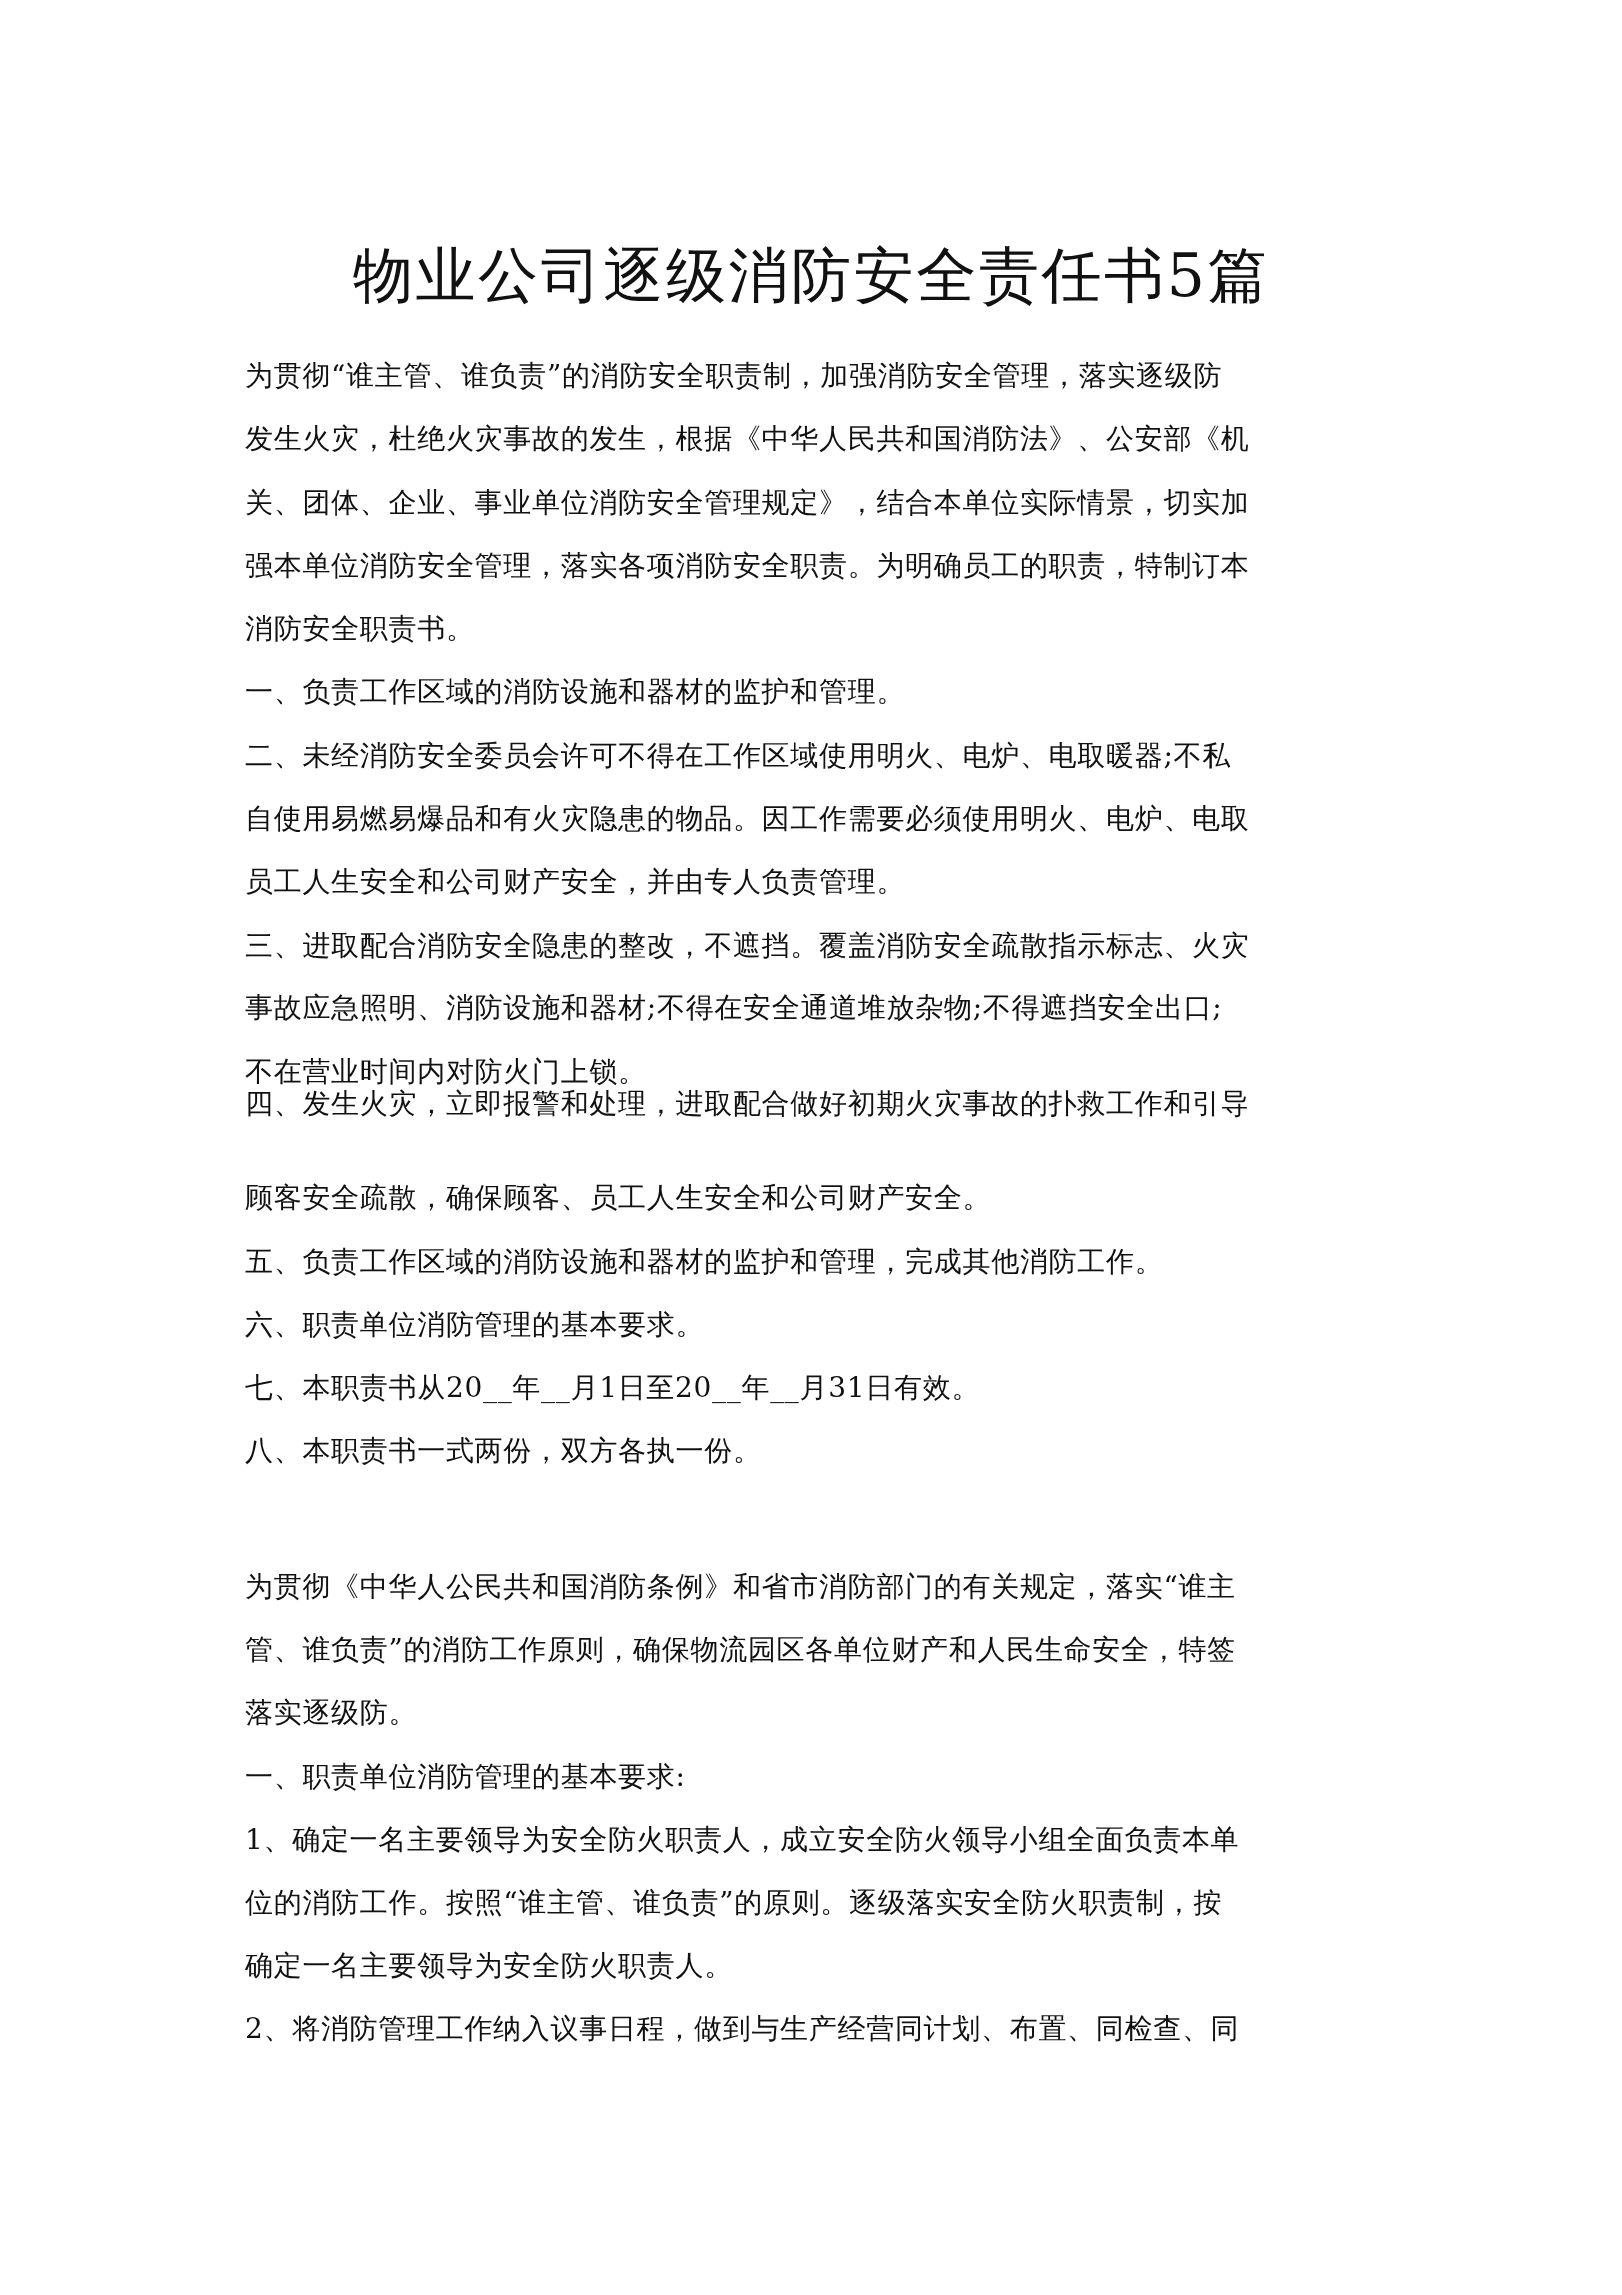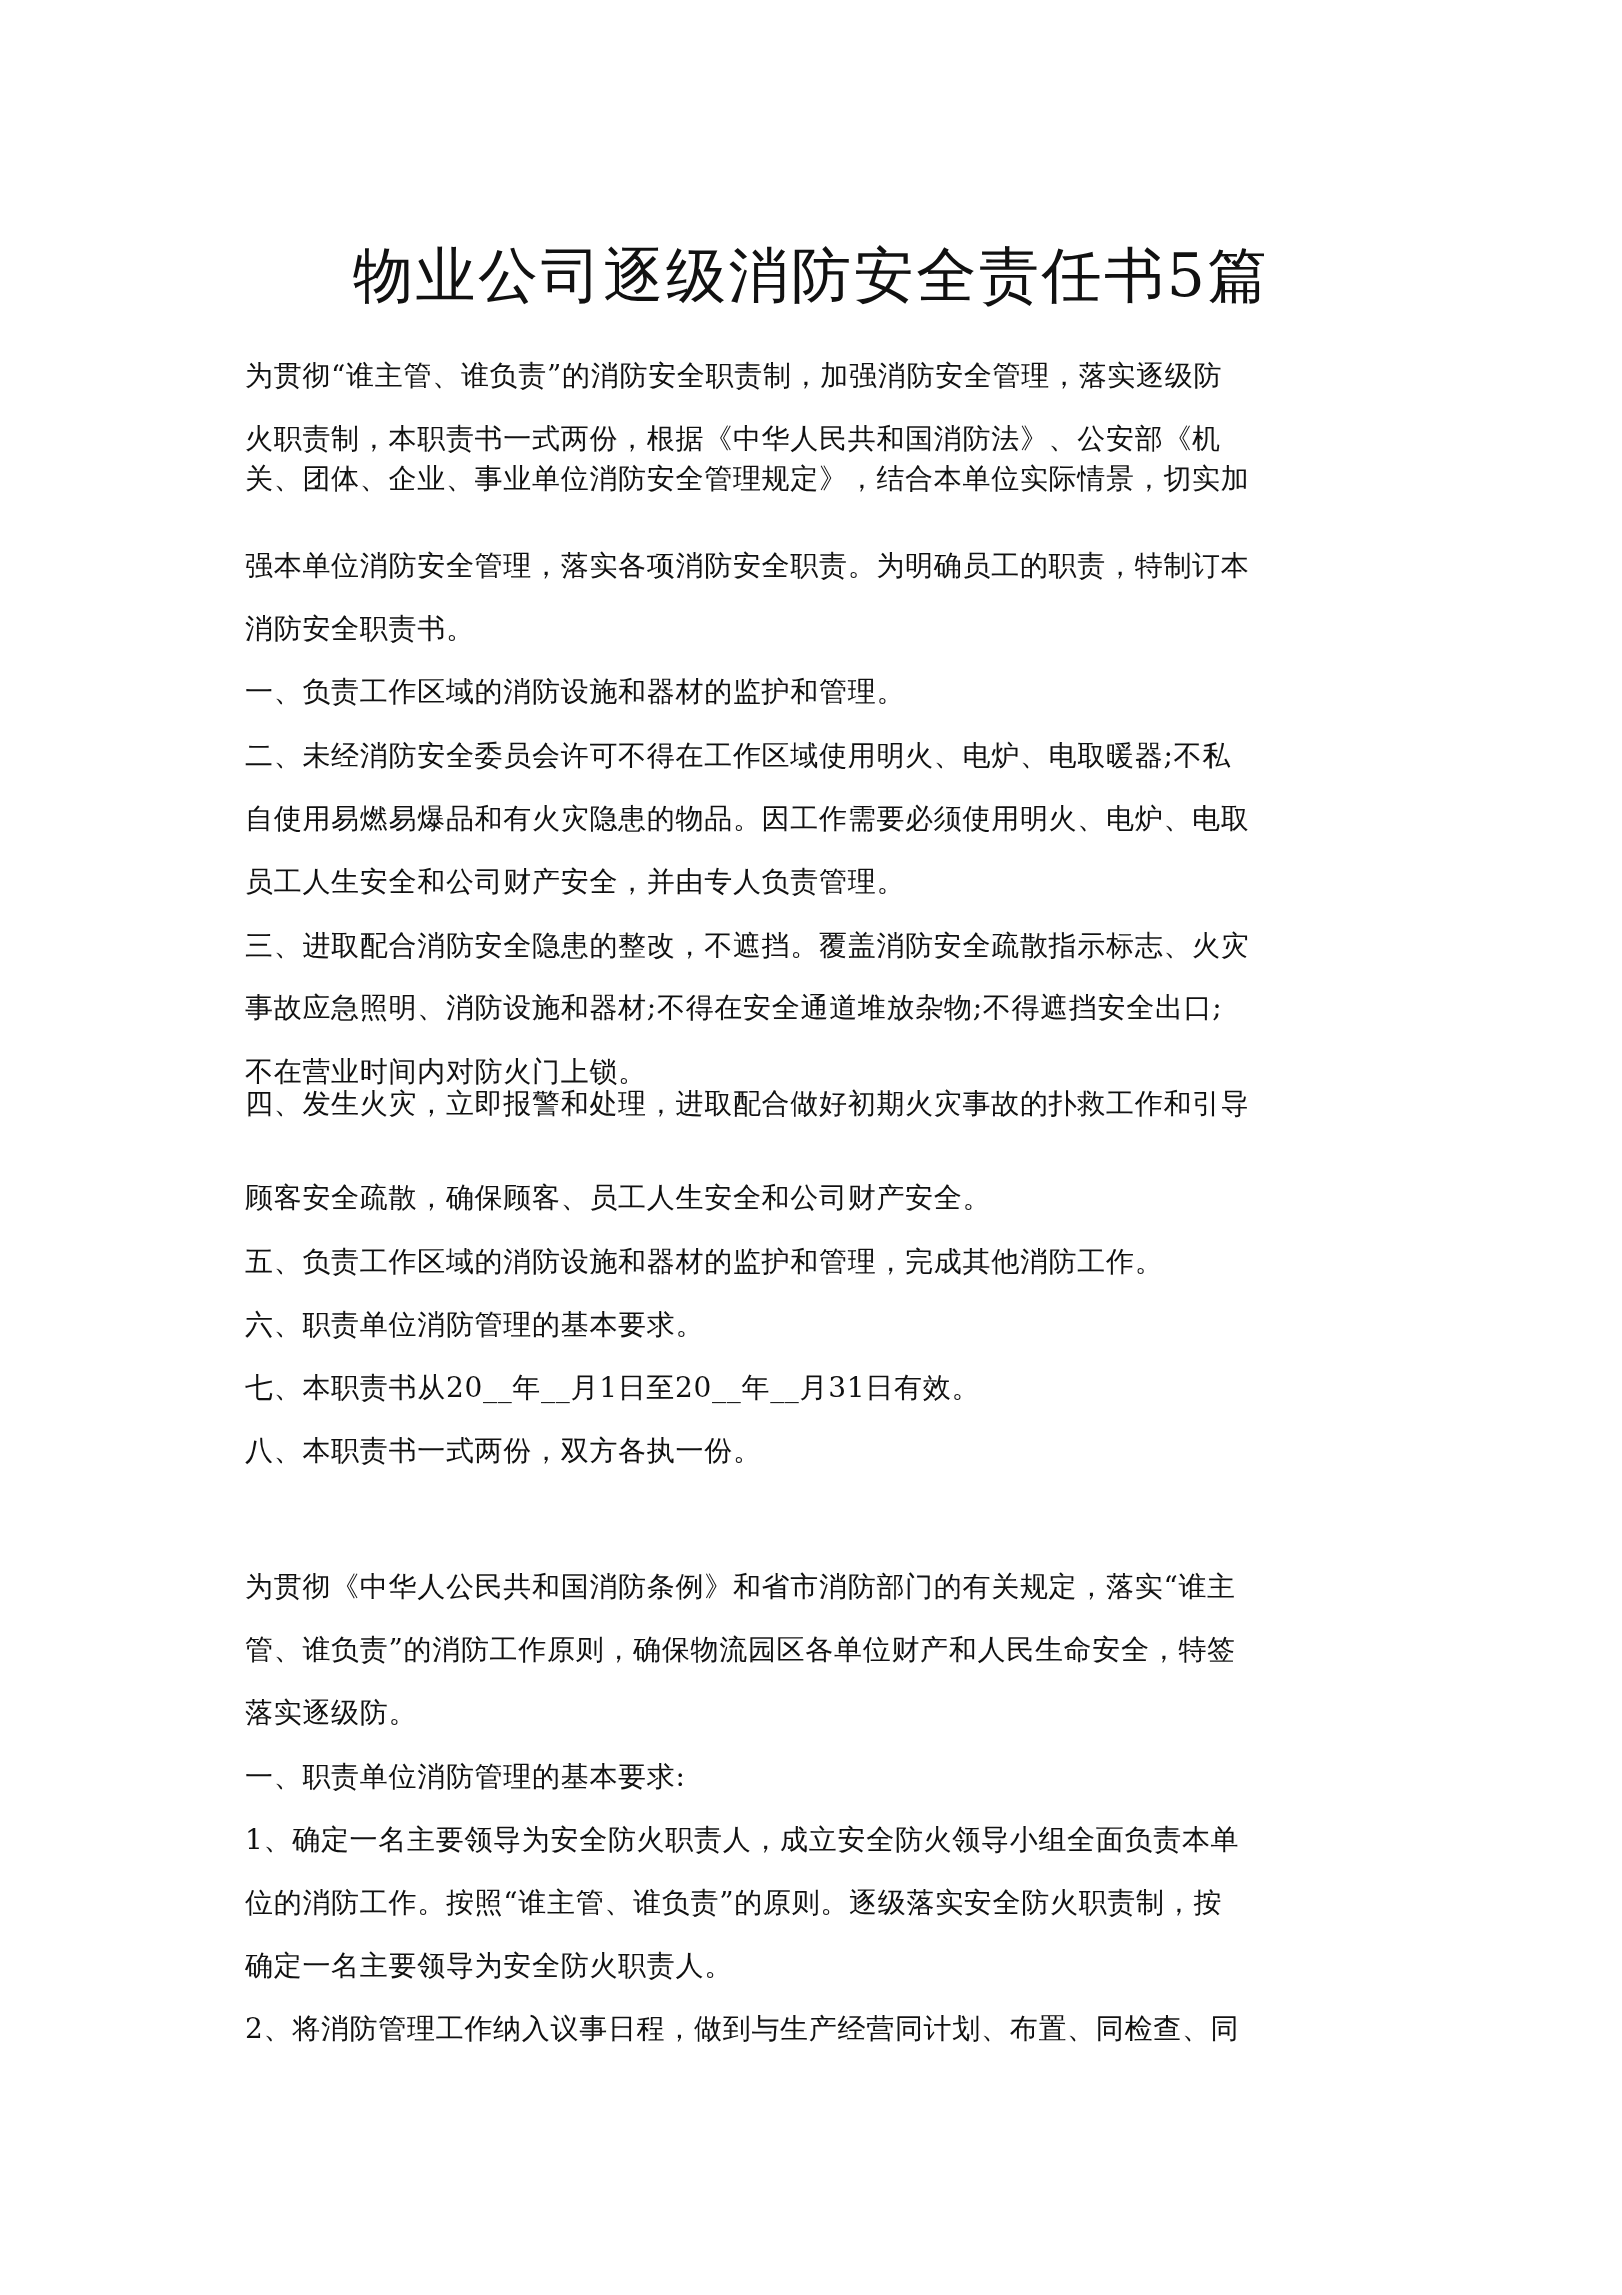--- a/index.html
+++ b/index.html
@@ -12,22 +12,22 @@
           white-space: nowrap; letter-spacing: 0.7px; }
 </style>
 </head>
 <body>
 
 <div class="page">
   <h1 class="title">物业公司逐级消防安全责任书5篇</h1>
 
   <div>
     <div class="line" style="top:353px">为贯彻“谁主管、谁负责”的消防安全职责制，加强消防安全管理，落实逐级防</div>
-    <div class="line" style="top:416px">火职责制，本职责书一式两份，根据《中华人民共和国消防法》、公安部《机</div>
-    <div class="line" style="top:456px">关、团体、企业、事业单位消防安全管理规定》，结合本单位实际情景，切实加</div>
+    <div class="line" style="top:416px">发生火灾，杜绝火灾事故的发生，根据《中华人民共和国消防法》、公安部《机</div>
+    <div class="line" style="top:480px">关、团体、企业、事业单位消防安全管理规定》，结合本单位实际情景，切实加</div>
     <div class="line" style="top:543px">强本单位消防安全管理，落实各项消防安全职责。为明确员工的职责，特制订本</div>
     <div class="line" style="top:606px">消防安全职责书。</div>
     <div class="line" style="top:669px">一、负责工作区域的消防设施和器材的监护和管理。</div>
     <div class="line" style="top:733px">二、未经消防安全委员会许可不得在工作区域使用明火、电炉、电取暖器;不私</div>
     <div class="line" style="top:796px">自使用易燃易爆品和有火灾隐患的物品。因工作需要必须使用明火、电炉、电取</div>
     <div class="line" style="top:859px">员工人生安全和公司财产安全，并由专人负责管理。</div>
     <div class="line" style="top:923px">三、进取配合消防安全隐患的整改，不遮挡。覆盖消防安全疏散指示标志、火灾</div>
     <div class="line" style="top:985px">事故应急照明、消防设施和器材;不得在安全通道堆放杂物;不得遮挡安全出口;</div>
     <div class="line" style="top:1049px">不在营业时间内对防火门上锁。</div>
     <div class="line" style="top:1081px">四、发生火灾，立即报警和处理，进取配合做好初期火灾事故的扑救工作和引导</div>

